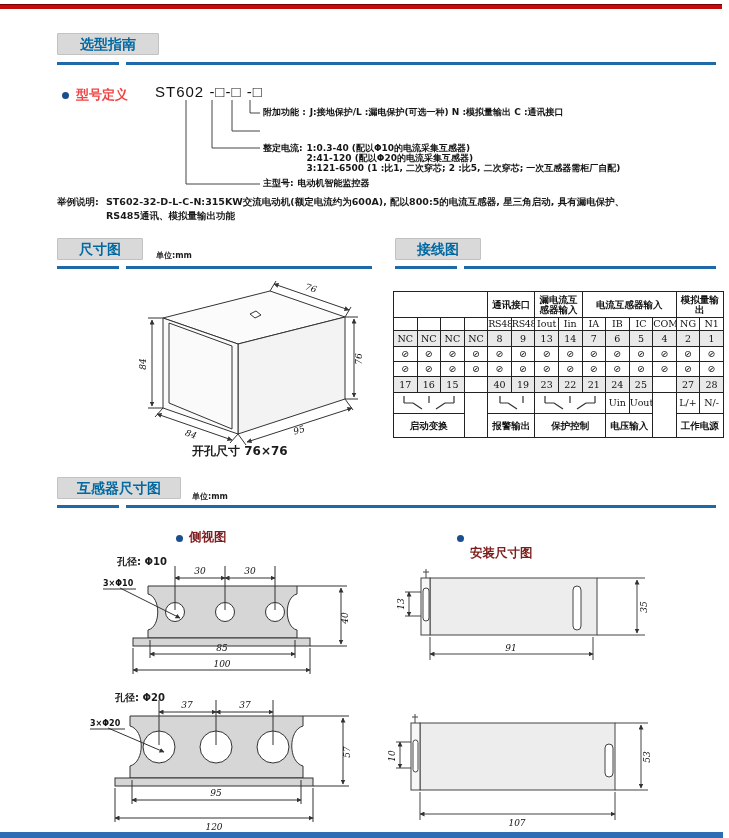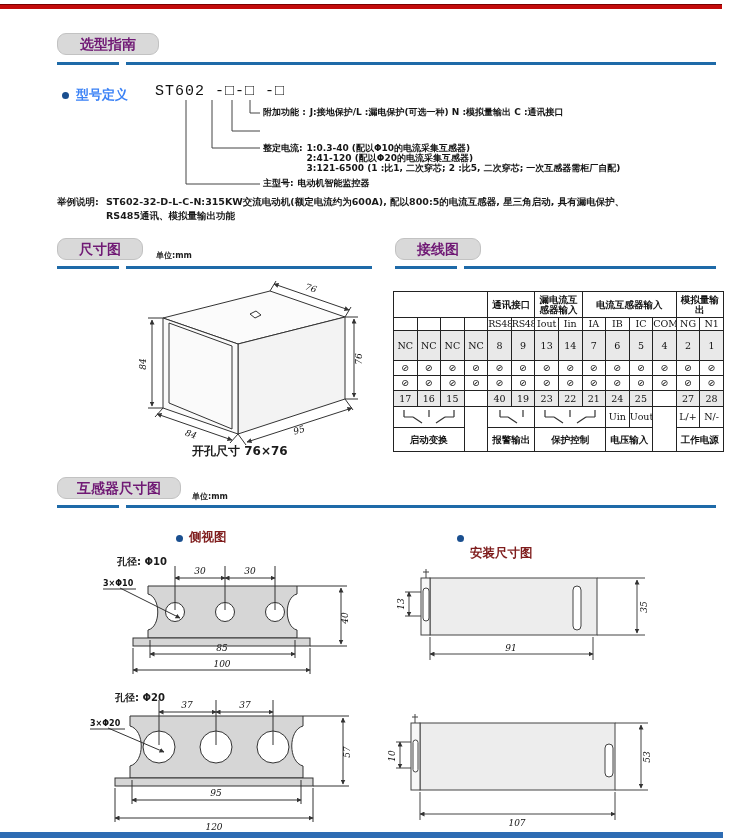--- a/index.html
+++ b/index.html
@@ -1,28 +1,28 @@
 <!DOCTYPE html>
 <html><head>
 <meta charset="utf-8">
 <style>
   html,body{margin:0;padding:0;background:#fff;}
   .page{position:relative;width:729px;height:838px;background:#ffffff;overflow:hidden;
         font-family:"DejaVu Sans",sans-serif;color:#222;}
   .top-red{position:absolute;left:0;top:4px;width:722px;height:4px;background:#c30b0b;border-top:1px solid #7a0000;}
   .bottom-blue{position:absolute;left:0;top:832px;width:723px;height:6px;background:#2e6cb3;}
   .pill{position:absolute;height:20px;line-height:20px;background:#d9d9d9;border:1px solid #c2c2c2;
-        border-radius:9px;color:#701a75;font-weight:bold;font-size:14px;text-align:center;}
+        border-radius:1px;color:#0369a1;font-weight:bold;font-size:14px;text-align:center;}
   .rule{position:absolute;height:3px;background:#1e6aa8;}
   .bullet{position:absolute;width:7px;height:7px;border-radius:50%;background:#1a4f8f;}
   .lbl{position:absolute;white-space:nowrap;}
-  .b13{font-size:13px;font-weight:bold;color:#3b82f6;}
+  .b13{font-size:13px;font-weight:bold;color:#ef4444;}
   .b12{font-size:12.5px;font-weight:bold;color:#7f1d1d;}
   .unit{font-size:8px;font-weight:bold;color:#1c1c1c;}
-  .model{font-family:Liberation Mono, monospace;font-size:15px;color:#111;letter-spacing:1px;}
+  .model{font-family:Liberation Sans, sans-serif;font-size:15px;color:#111;letter-spacing:1px;}
   .ann{position:absolute;font-size:9px;font-weight:600;color:#151515;white-space:nowrap;line-height:9.5px;}
   .ann .t{margin-left:4px;}
   .annflex{display:flex;align-items:flex-start;}
   .annlines div{margin-bottom:0.5px;}
   .example{position:absolute;font-size:9.5px;font-weight:600;color:#1a1a1a;line-height:14px;white-space:nowrap;}
   .caption{position:absolute;font-size:12px;font-weight:bold;color:#1b1b1b;}
   .aperture{position:absolute;font-size:10px;font-weight:bold;color:#1b1b1b;}
   svg.art{position:absolute;left:0;top:0;pointer-events:none;}
   .dim{font:italic 9px "DejaVu Serif",serif;fill:#111;}
   .dims{font:bold 8px "DejaVu Sans",sans-serif;fill:#111;}
@@ -280,21 +280,21 @@
       <td class="sig485">RS485+</td>
       <td class="sig">Iout</td>
       <td class="sig">Iin</td>
       <td class="sig">IA</td>
       <td class="sig">IB</td>
       <td class="sig">IC</td>
       <td class="sig">COM</td>
       <td class="sig">NG</td>
       <td class="sig">N1</td>
     </tr>
-    <tr style="height:30px">
+    <tr style="height:16px">
       <td class="num">NC</td>
       <td class="num">NC</td>
       <td class="num">NC</td>
       <td class="num">NC</td>
       <td class="num">8</td>
       <td class="num">9</td>
       <td class="num">13</td>
       <td class="num">14</td>
       <td class="num">7</td>
       <td class="num">6</td>

